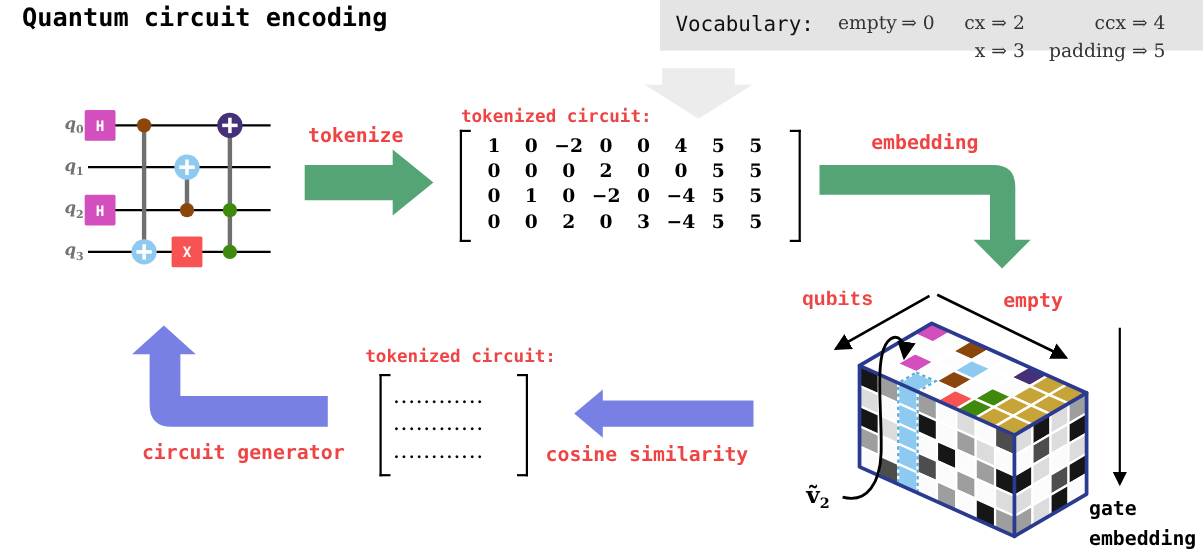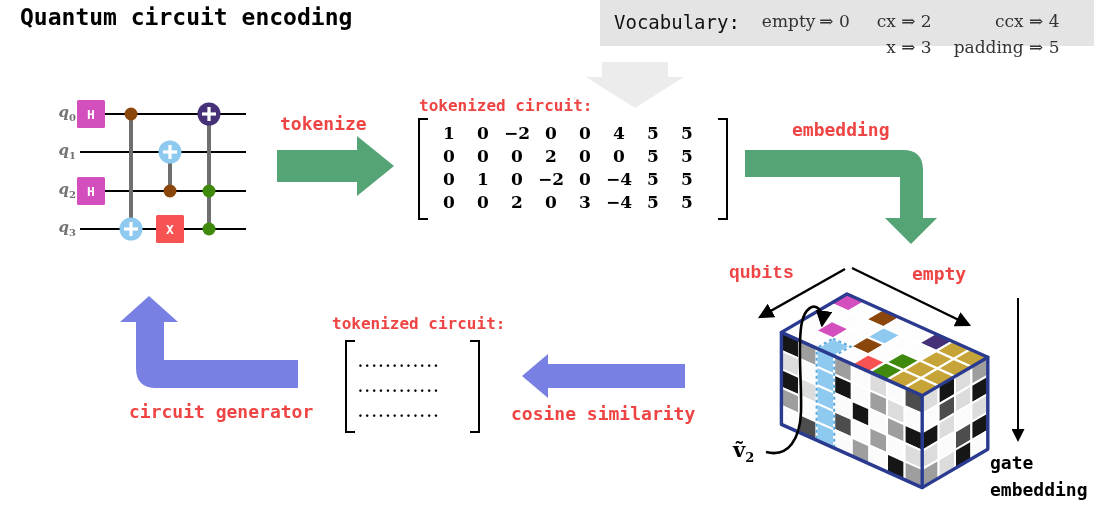--- a/index.html
+++ b/index.html
@@ -238,21 +238,21 @@
     <div class="qlabel" style="left: 50px; top: 141px;"><span>q</span><sub>1</sub></div>
     <div class="qlabel" style="left: 50px; top: 180px;"><span>q</span><sub>2</sub></div>
     <div class="qlabel" style="left: 50px; top: 218px;"><span>q</span><sub>3</sub></div>
   </div>
 
 <div class="lbl" style="left:280px; top:113px;">tokenize</div>
 <div class="lbl sm" style="left:419px; top:96px;">tokenized circuit:</div>
 <div class="lbl" style="left:792px; top:119px;">embedding</div>
 <div class="lbl" style="left:729px; top:263px;font-family:Liberation Mono, monospace;">qubits</div>
 <div class="lbl" style="left:912px; top:263px;">empty</div>
-<div class="lbl" style="left:511px; top:403px;">cosine similarity</div>
+<div class="lbl" style="left:496px; top:403px;">cosine similarity</div>
 <div class="lbl" style="left:109px; top:401px;margin-left:20px;">circuit generator</div>
 <div class="lbl sm" style="left:332px; top:314px;">tokenized circuit:</div>
 
 <div id="gate-emb">
   <div>gate</div>
   <div>embedding</div>
 </div>
 
 <div id="v2label"><span>ṽ</span><sub>2</sub></div>
 

